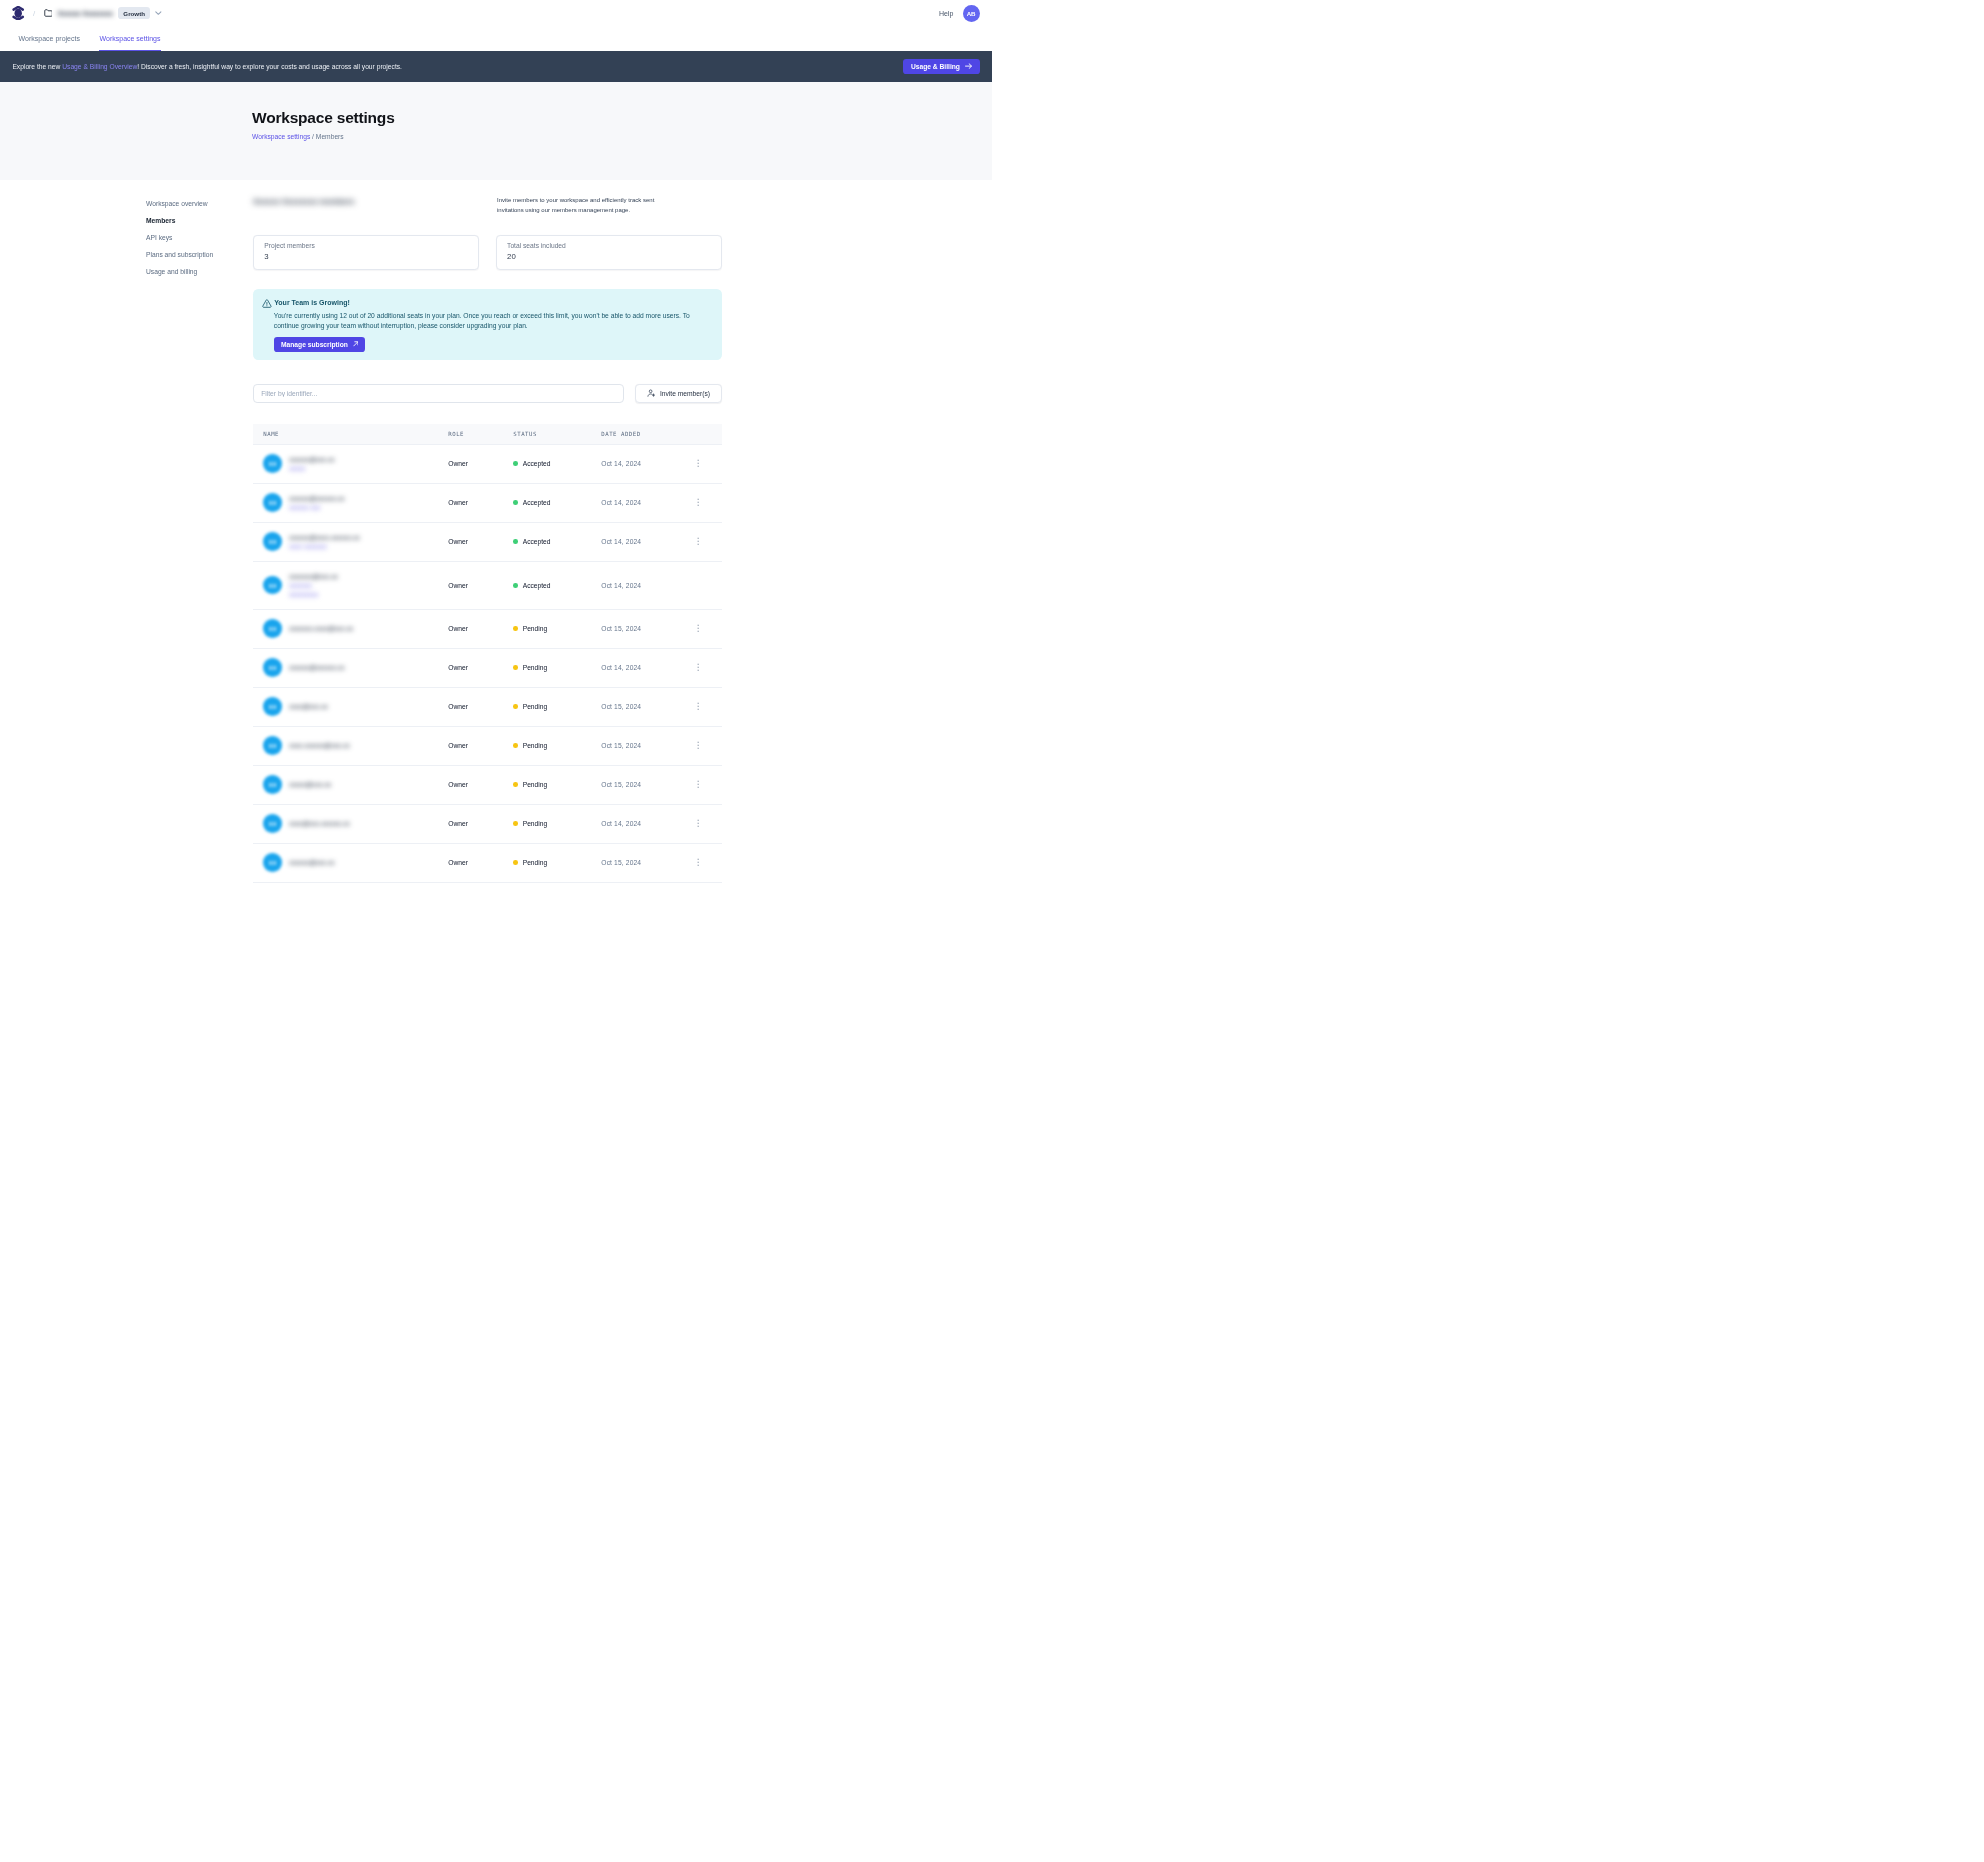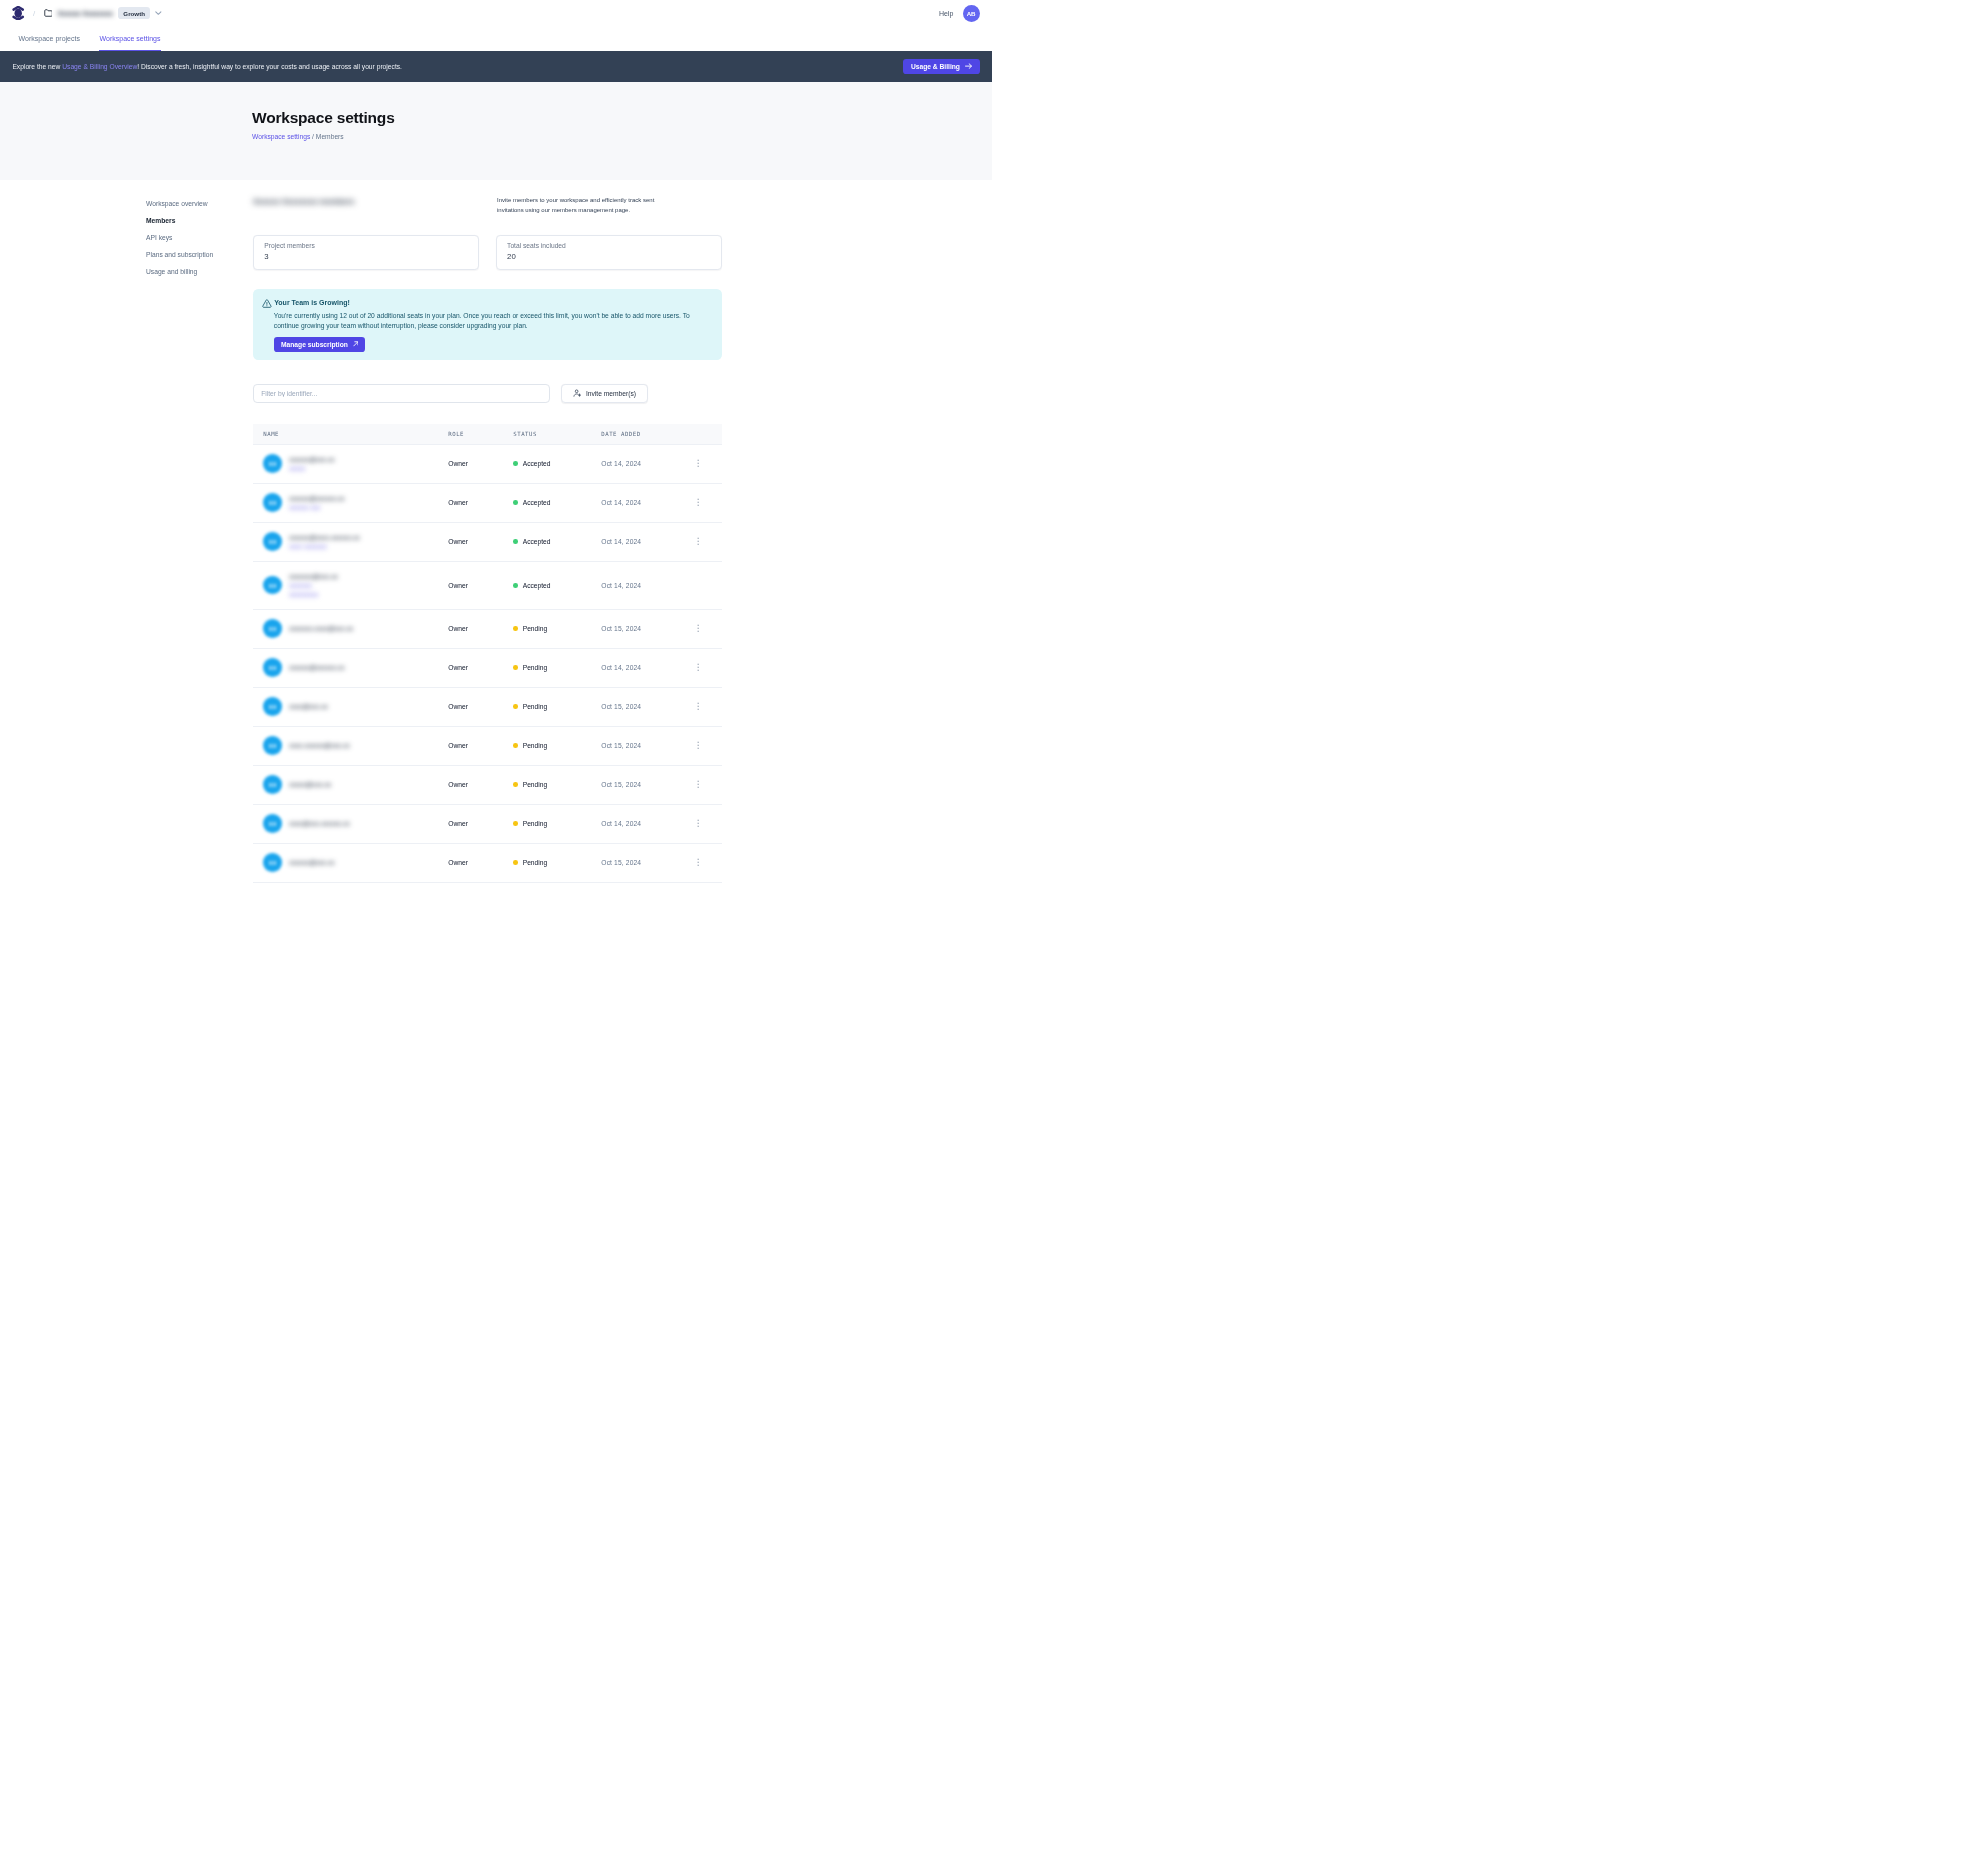--- a/index.html
+++ b/index.html
@@ -65,21 +65,21 @@
 
   .alert{margin-top:19.6px;height:71px;background:var(--alert-bg);border-radius:5.2px;padding:9.8px 0 0 8.8px;}
   .alert-head{display:flex;align-items:flex-start;gap:2.6px;}
   .alert-body-wrap{margin-left:12px;}
   .alert-title{font-size:7px;font-weight:700;color:var(--alert-text);padding-top:0.5px;}
   .alert-body{margin-top:2.6px;width:432px;font-size:6.7px;line-height:9.8px;color:var(--alert-text);}
   .alert-btn{margin-top:6.2px;display:inline-flex;align-items:center;gap:4.7px;background:var(--accent);color:#fff;
     font-size:6.7px;font-weight:700;border:none;border-radius:3.1px;height:15px;padding:0 7.2px;cursor:pointer;}
 
   .controls{margin-top:24px;display:flex;gap:11px;}
-  .filter-input{width:297px;height:18.6px;border:0.5px solid #e0e5ec;border-radius:4.1px;padding:0 7.2px;
+  .filter-input{width:371px;height:18.6px;border:0.5px solid #e0e5ec;border-radius:4.1px;padding:0 7.2px;
     font-size:6.7px;font-family:"Liberation Sans",sans-serif;color:#1e293b;background:#fff;}
   .filter-input::placeholder{color:#9aa7ba;}
   .invite-btn{width:87px;height:18.6px;background:#fff;border:0.5px solid var(--border);border-radius:4.1px;
     box-shadow:0 0.5px 1px rgba(16,24,40,.06);display:inline-flex;align-items:center;justify-content:center;
     gap:4.7px;font-size:6.7px;color:#1e293b;cursor:pointer;}
 
   .table{margin-top:21px;border-bottom:0.5px solid var(--row-border);}
   .thead,.member-row{display:grid;grid-template-columns:185px 65px 88px 1fr 20.7px;align-items:center;padding:0 10.3px;}
   .thead{height:20px;background:#f8f9fb;}
   .th{font-family:"DejaVu Sans Mono",monospace;font-size:5.7px;letter-spacing:.09em;color:#5b6b81;}

